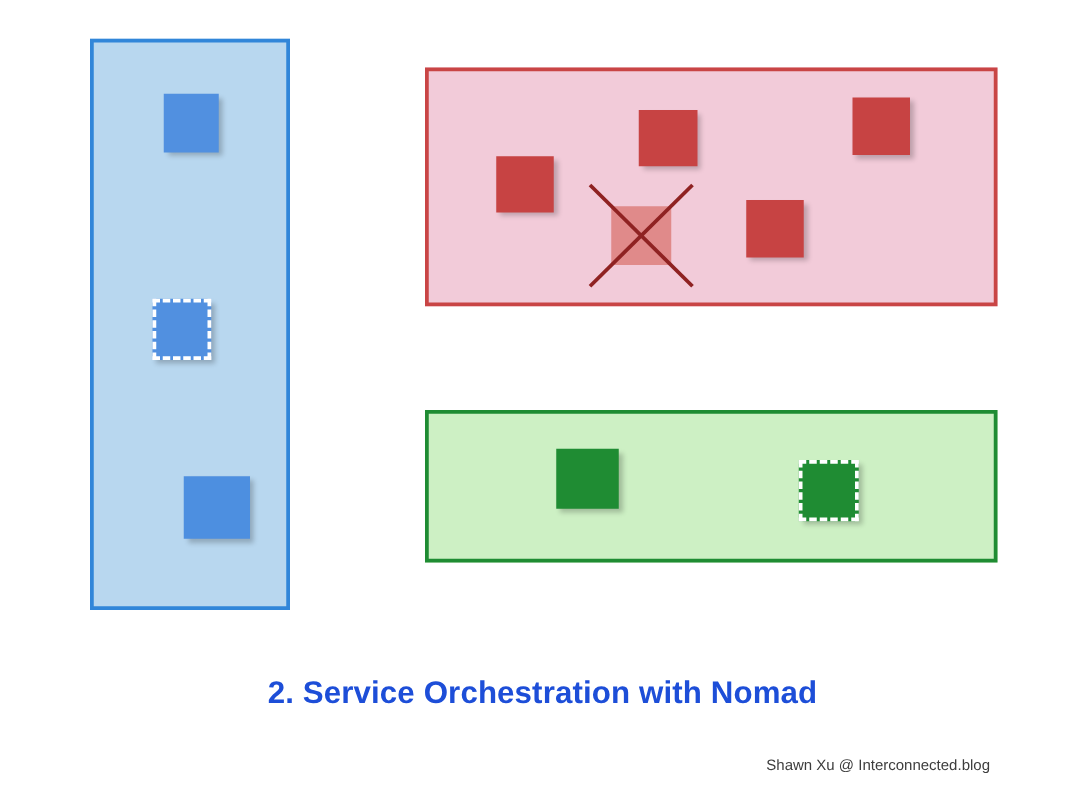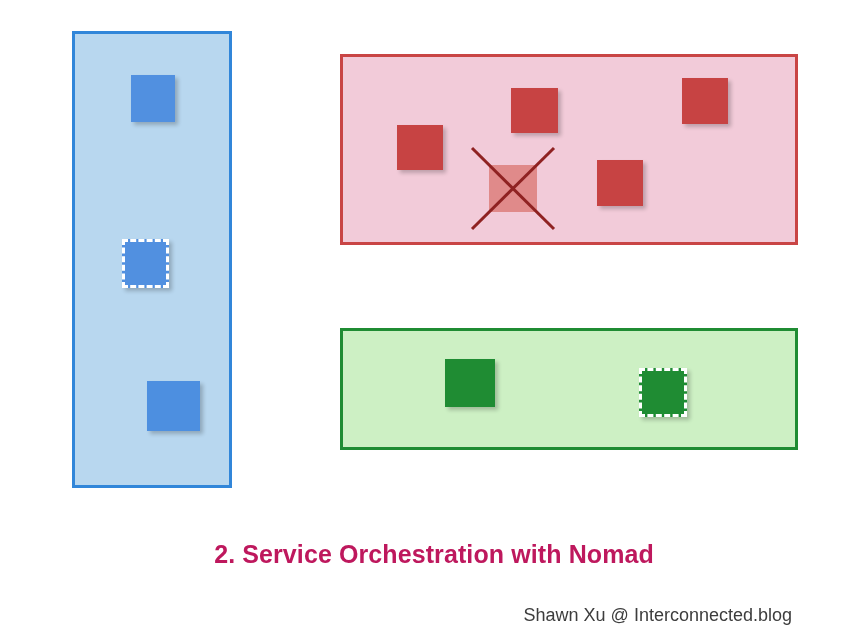--- a/index.html
+++ b/index.html
@@ -60,21 +60,21 @@
     font-size: 25px;
     font-weight: bold;
     color: #5b5b5b;
     letter-spacing: 0.1px;
     white-space: nowrap;
   }
   #footer {
     position: absolute;
     right: 76px;
     top: 605px;
-    font-size: 18px;
+    font-size: 12px;
     color: #3d3d3d;
     white-space: nowrap;
   }
 </style>
 </head>
 <body style="background: rgb(255, 255, 255);">
 
 <div id="canvas">
     <div class="group" style="left: 72px; top: 31px; width: 160px; height: 457px; background: rgb(184, 215, 239); border-color: rgb(49, 134, 217); border-width: 3px;"></div>
     <div class="node" style="left: 131px; top: 75px; width: 44px; height: 47px; background: rgb(81, 144, 224);"></div>
@@ -88,15 +88,15 @@
     <div class="node failed" style="left: 489px; top: 165px; width: 48px; height: 47px; background: rgb(224, 138, 138);"></div>
     <svg class="cross-svg" width="84" height="83" style="left: 471px; top: 147px;">
       <line x1="1" y1="1" x2="83" y2="82" stroke="#8f2222" stroke-width="3"></line>
       <line x1="83" y1="1" x2="1" y2="82" stroke="#8f2222" stroke-width="3"></line>
     </svg>
     <div class="group" style="left: 340px; top: 328px; width: 458px; height: 122px; background: rgb(205, 240, 196); border-color: rgb(31, 140, 51); border-width: 3px;"></div>
     <div class="node" style="left: 445px; top: 359px; width: 50px; height: 48px; background: rgb(31, 140, 51);"></div>
     <div class="node dashed" style="left: 639px; top: 368px; width: 48px; height: 49px; background: rgb(31, 140, 51);"></div>
   </div>
 
-<div id="title" style="color: #be185d;">2. Service Orchestration with Nomad</div>
+<div id="title" style="color: #1d4ed8;">2. Service Orchestration with Nomad</div>
 
 <div id="footer" style="color: rgb(61, 61, 61);">Shawn Xu @ Interconnected.blog</div>
 
 </body></html>

